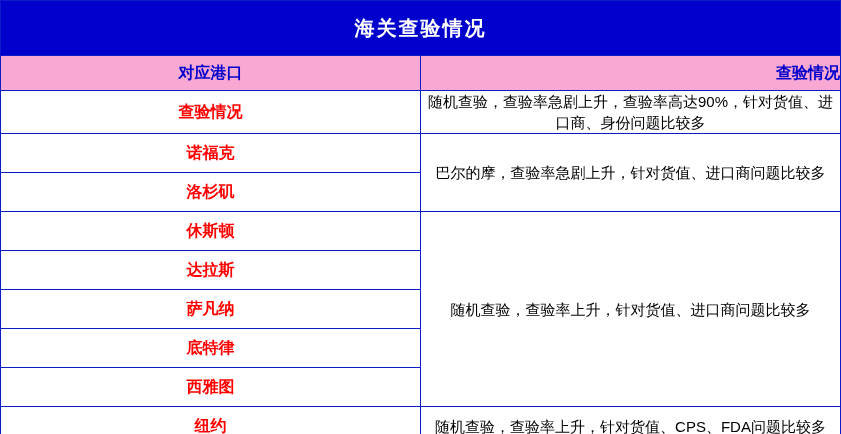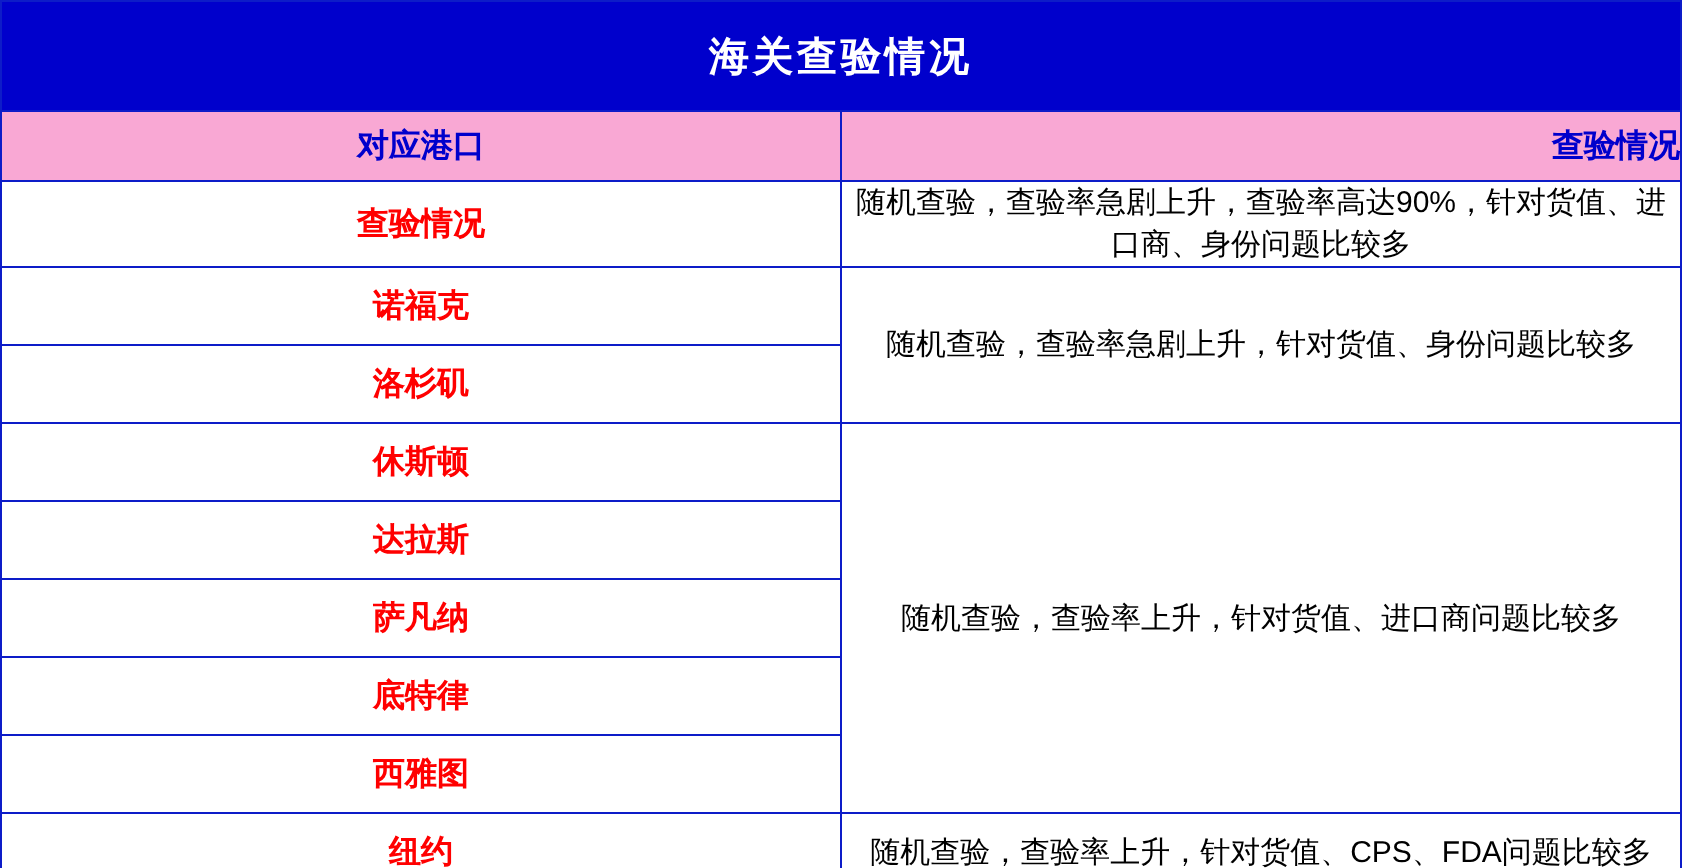--- a/index.html
+++ b/index.html
@@ -82,21 +82,21 @@
         <td class="subhead col-detail">查验情况</td>
       </tr>
 
       <tr>
         <td class="port-cell col-port">查验情况</td>
         <td class="detail-cell col-detail" rowspan="1">随机查验，查验率急剧上升，查验率高达90%，针对货值、进口商、身份问题比较多</td>
       </tr>
 
       <tr>
         <td class="port-cell col-port">诺福克</td>
-        <td class="detail-cell col-detail" rowspan="2">随机查验，查验率急剧上升，针对货值、身份问题比较多</td>
+        <td class="detail-cell col-detail" rowspan="2">巴尔的摩，查验率急剧上升，针对货值、进口商问题比较多</td>
       </tr>
       <tr>
         <td class="port-cell col-port">洛杉矶</td>
       </tr>
 
       <tr>
         <td class="port-cell col-port">休斯顿</td>
         <td class="detail-cell col-detail" rowspan="5">随机查验，查验率上升，针对货值、进口商问题比较多</td>
       </tr>
       <tr>

